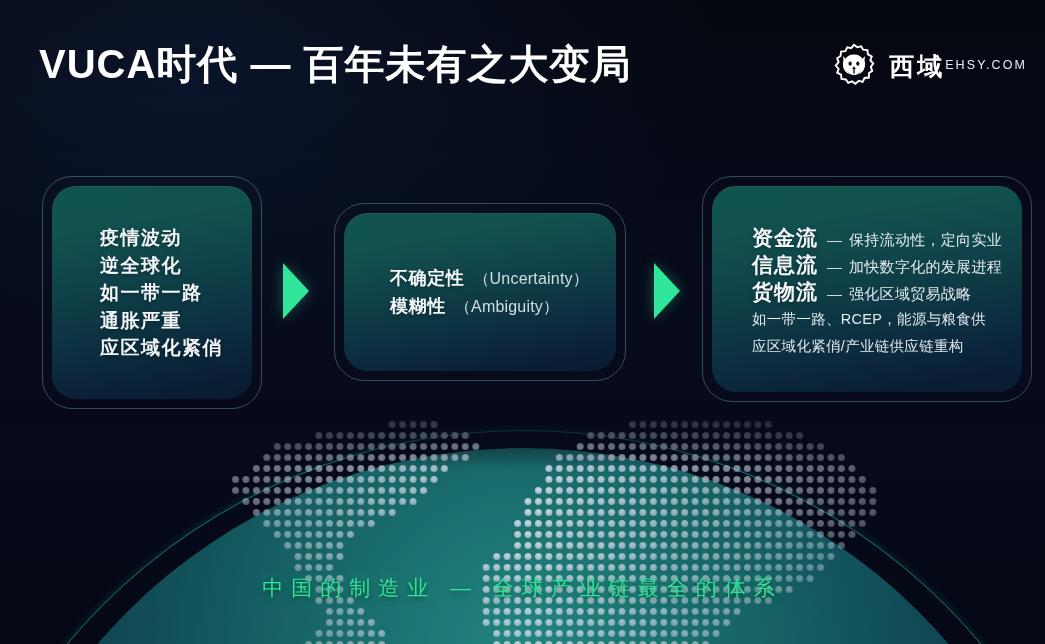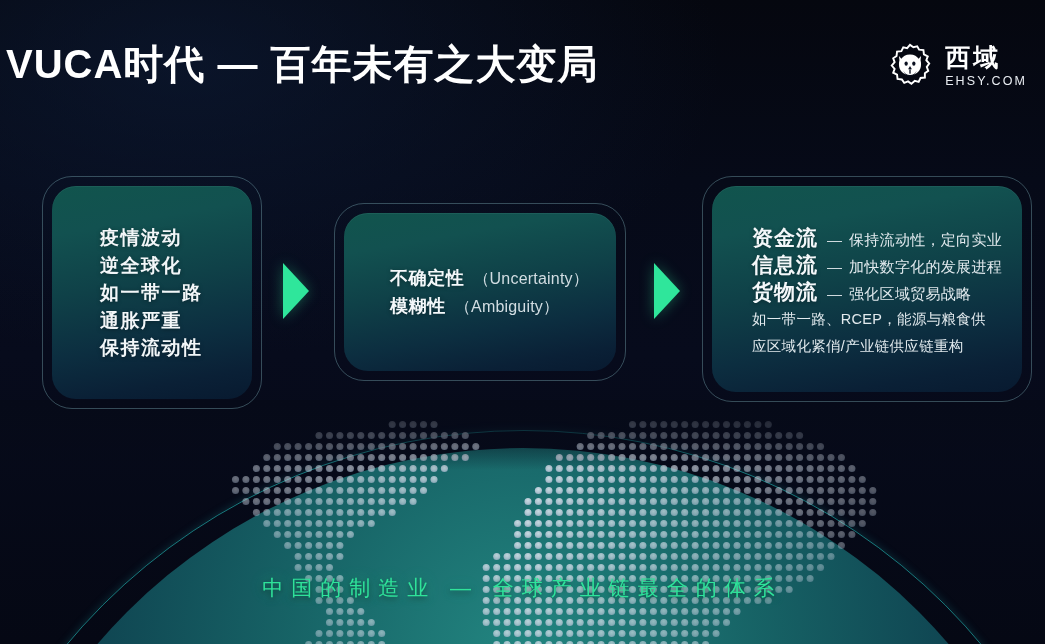--- a/index.html
+++ b/index.html
@@ -60,38 +60,38 @@
     left: 50%;
     top: 8px;
     width: 700px;
     margin-left: -345px;
     opacity: 0.92;
   }
 
   
   .title {
     position: absolute;
-    left: 6px;
+    left: 39px;
     top: 37px;
     font-size: 40px;
     font-weight: 700;
     letter-spacing: 1px;
     color: #ffffff;
     white-space: nowrap;
   }
   .logo {
     position: absolute;
     right: 18px;
     top: 42px;
     display: flex;
     align-items: center;
     gap: 11px;
   }
   .logo-mark { width: 48px; height: 48px; display: block; }
-  .logo-text { display: flex; flex-direction: column; align-items: flex-start; line-height: 1; }
+  .logo-text { display: flex; flex-direction: row; align-items: flex-start; line-height: 1; }
   .logo-cn {
     font-size: 25px;
     font-weight: 700;
     color: #ffffff;
     letter-spacing: 3px;
   }
   .logo-en {
     margin-top: 5px;
     font-size: 12.5px;
     letter-spacing: 2.1px;
@@ -1221,21 +1221,21 @@
 
   <div class="cards">
 
     <div class="card-outer" id="card1">
       <div class="card-inner">
         <div class="c1-list">
           <div class="c1-item">疫情波动</div>
           <div class="c1-item">逆全球化</div>
           <div class="c1-item">如一带一路</div>
           <div class="c1-item">通胀严重</div>
-          <div class="c1-item">保持流动性</div>
+          <div class="c1-item">应区域化紧俏</div>
         </div>
       </div>
     </div>
 
     <div class="arrow" id="arrow1"></div>
 
     <div class="card-outer" id="card2">
       <div class="card-inner">
         <div class="c2-list">
           <div class="c2-item">

